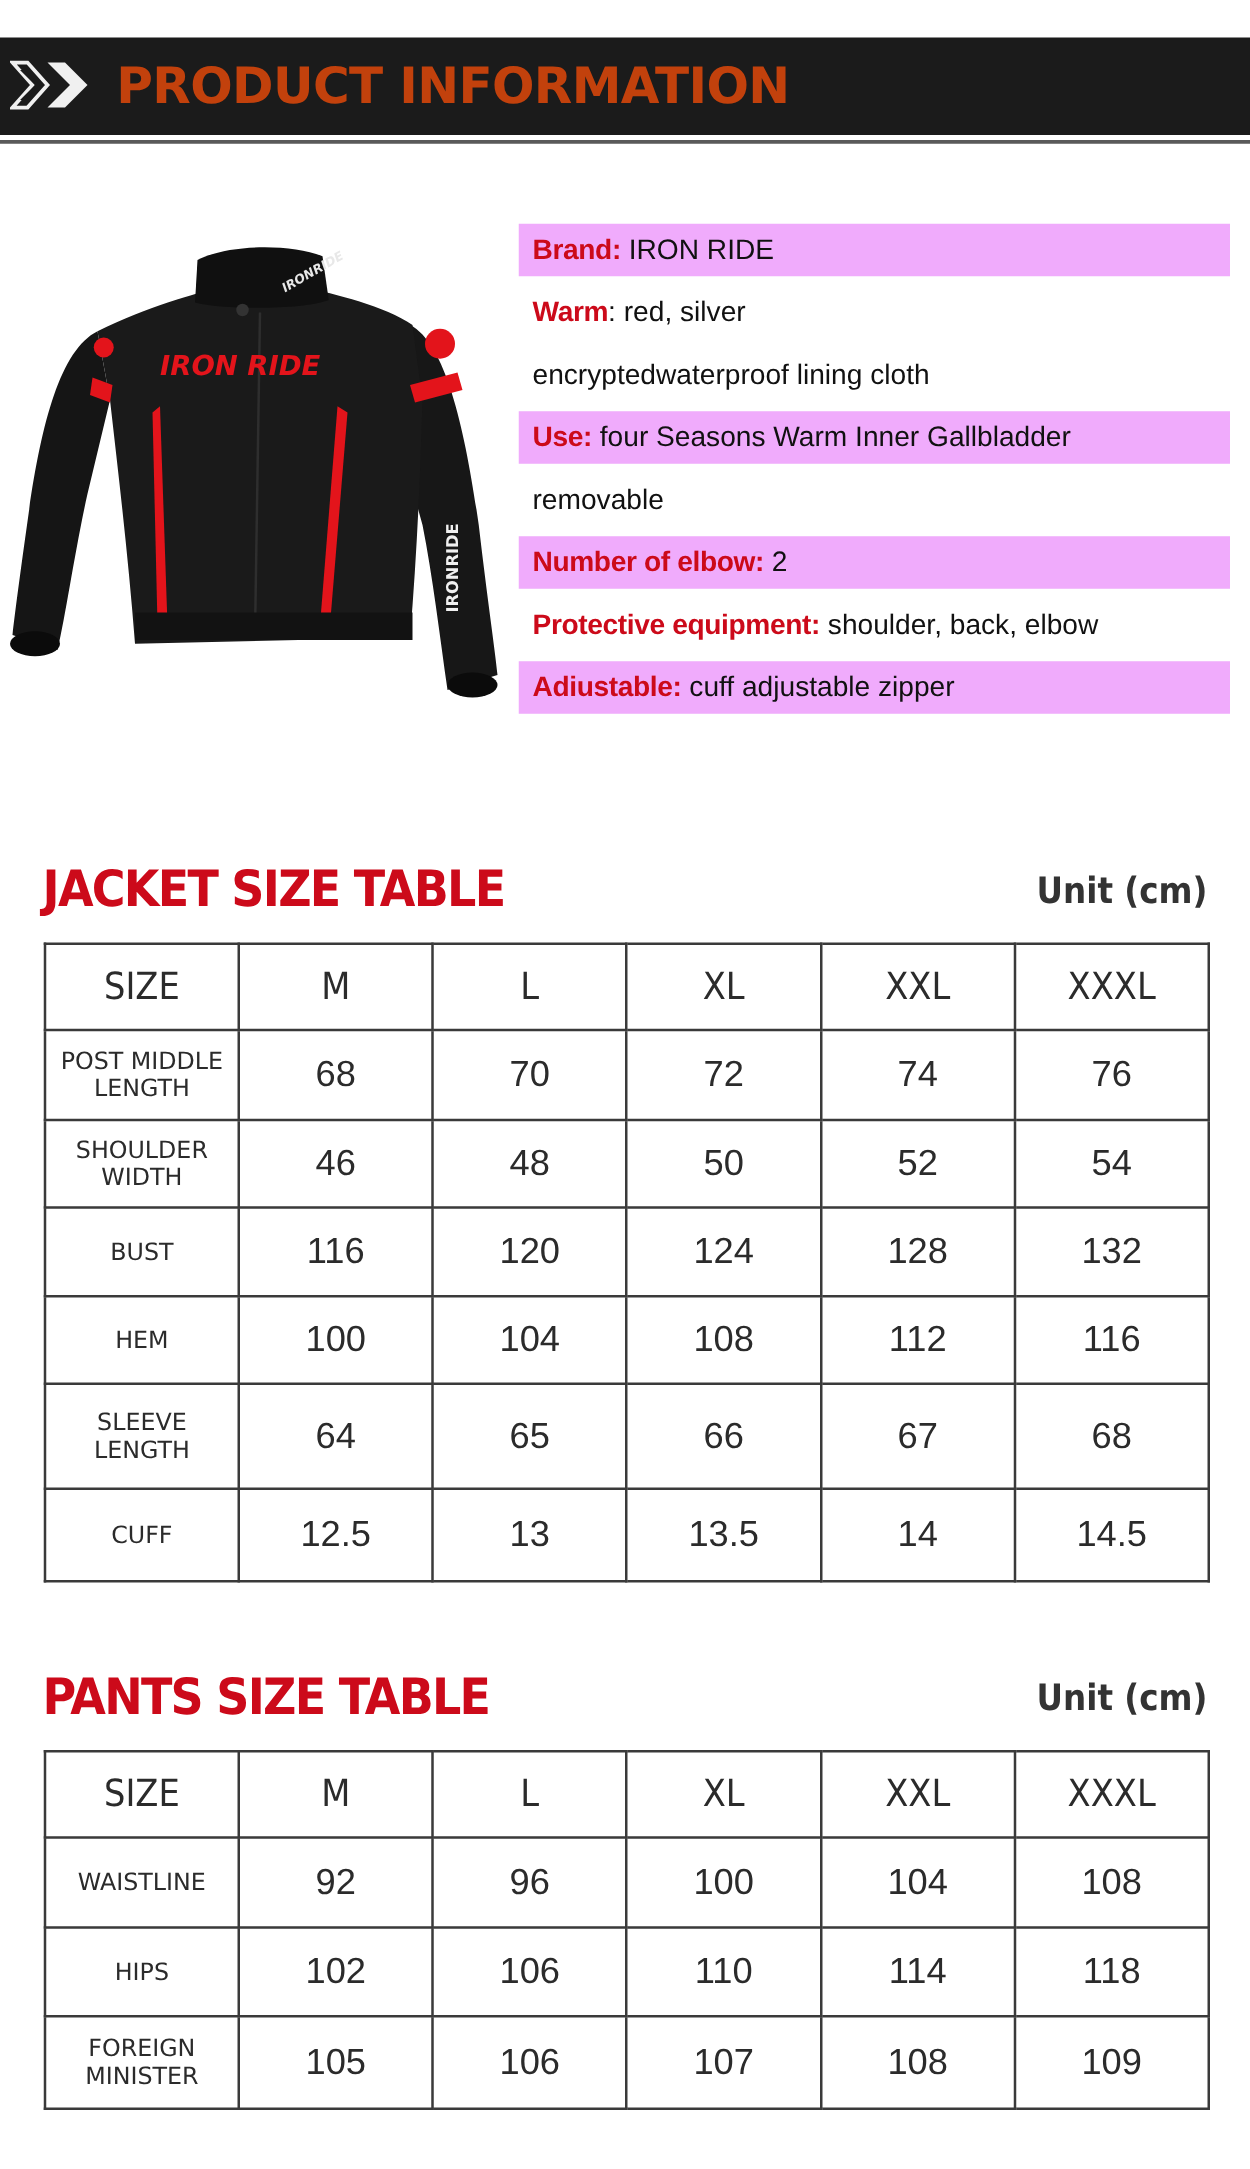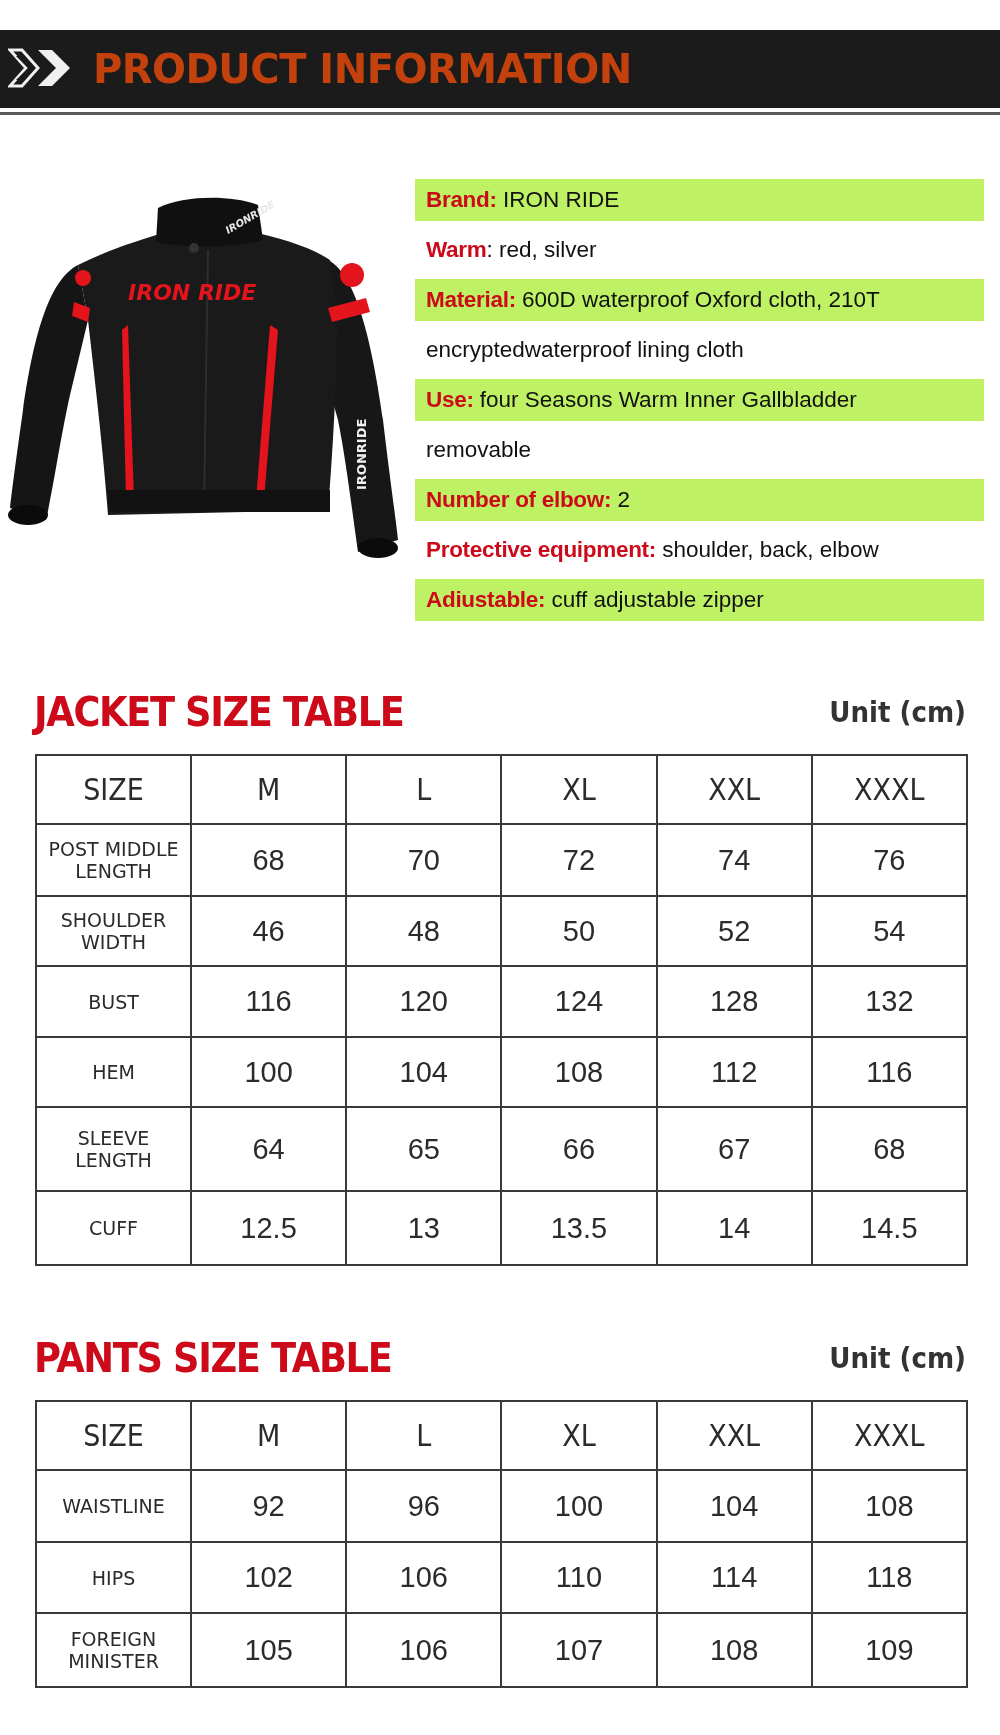--- a/index.html
+++ b/index.html
@@ -7,21 +7,21 @@
 
   .header-bar { position: absolute; left: 0; top: 30px; width: 1000px; height: 78px; background: #1b1b1b; }
   .header-underline { position: absolute; left: 0; top: 112px; width: 1000px; height: 3px; background: #5a5a5a; }
   .header-chevrons { position: absolute; left: 8px; top: 48px; width: 64px; height: 40px; }
   .header-title { position: absolute; left: 93px; top: 44px; font-family: "DejaVu Sans", sans-serif; font-weight: bold; font-size: 40px; letter-spacing: -0.5px; color: #c2410c; line-height: 50px; }
 
   .jacket-photo { position: absolute; left: 8px; top: 190px; width: 395px; height: 405px; }
 
   .info-list { position: absolute; left: 415px; top: 179px; width: 569px; }
   .info-row { height: 42px; margin-bottom: 8px; line-height: 42px; font-size: 22.5px; padding-left: 11px; white-space: nowrap; color: #111; }
-  .info-row.shaded { background: #bef264; }
+  .info-row.shaded { background: #f0abfc; }
   .info-label { color: #cc0a1a; font-weight: bold; letter-spacing: -0.3px; }
 
   .section-title { position: absolute; left: 34px; font-family: "DejaVu Sans", sans-serif; font-weight: bold; font-size: 40px; letter-spacing: -1.5px; color: #cc0a1a; line-height: 48px; transform: scaleX(0.92); transform-origin: left center; }
   .unit-label { position: absolute; right: 34px; font-family: "DejaVu Sans", sans-serif; font-weight: bold; font-size: 29px; color: #333; line-height: 40px; transform: scaleX(0.9); transform-origin: right center; }
 
   table.size-table { position: absolute; left: 35px; width: 931px; border-collapse: collapse; table-layout: fixed; }
   table.size-table td, table.size-table th { border: 2px solid #3a3a3a; text-align: center; vertical-align: middle; padding: 0; color: #2b2b2b; }
   table.size-table th { font-weight: normal; font-size: 30px; font-family: "DejaVu Sans Condensed", "DejaVu Sans", sans-serif; }
   table.size-table td.rowhead { font-size: 19px; line-height: 22px; font-family: "DejaVu Sans", sans-serif; font-weight: 500; }
   table.size-table td.val { font-size: 29px; font-family: "Liberation Sans", sans-serif; }
@@ -69,21 +69,20 @@
 
   <rect x="100" y="300" width="222" height="22" fill="#121212"></rect>
 
   <ellipse cx="20" cy="325" rx="20" ry="10" fill="#0b0b0b"></ellipse>
   <ellipse cx="370" cy="358" rx="20" ry="10" fill="#0b0b0b"></ellipse>
 </svg>
 
 <div class="info-list">
   <div class="info-row shaded"><span class="info-label">Brand:</span><span> IRON RIDE</span></div>
   <div class="info-row"><span class="info-label">Warm</span><span>: red, silver</span></div>
-  <div class="info-row shaded"><span class="info-label">Material:</span><span> 600D waterproof Oxford cloth, 210T</span></div>
   <div class="info-row"><span class="info-label"></span><span>encryptedwaterproof lining cloth</span></div>
   <div class="info-row shaded"><span class="info-label">Use:</span><span> four Seasons Warm Inner Gallbladder</span></div>
   <div class="info-row"><span class="info-label"></span><span>removable</span></div>
   <div class="info-row shaded"><span class="info-label">Number of elbow:</span><span> 2</span></div>
   <div class="info-row"><span class="info-label">Protective equipment:</span><span> shoulder, back, elbow</span></div>
   <div class="info-row shaded"><span class="info-label">Adiustable:</span><span> cuff adjustable zipper</span></div>
 </div>
 
 <div class="section-title" style="top:688px;">JACKET SIZE TABLE</div>
 <div class="unit-label" style="top:692px;">Unit (cm)</div>

